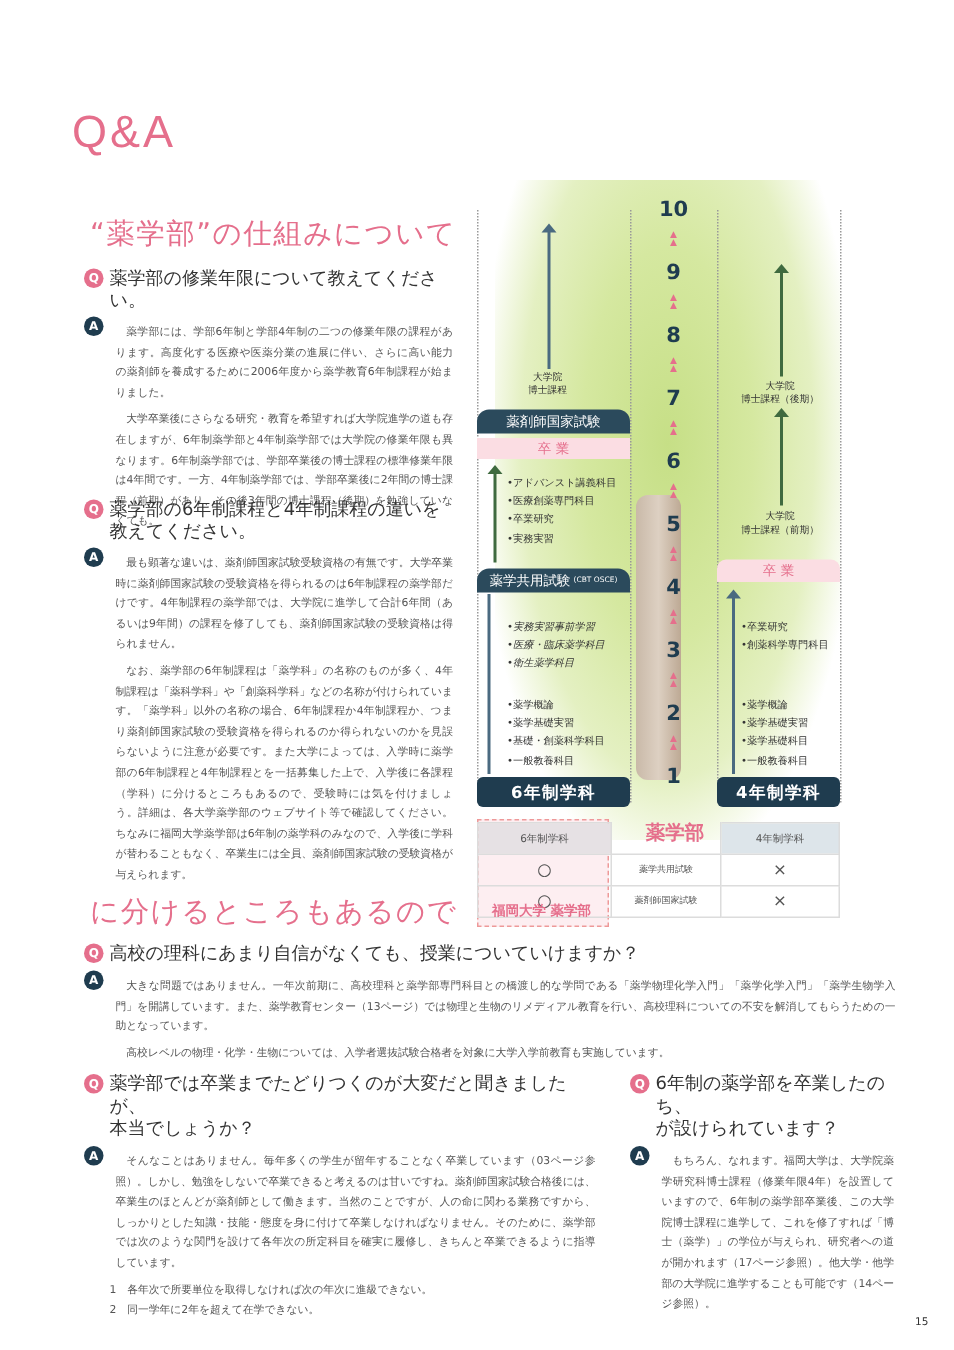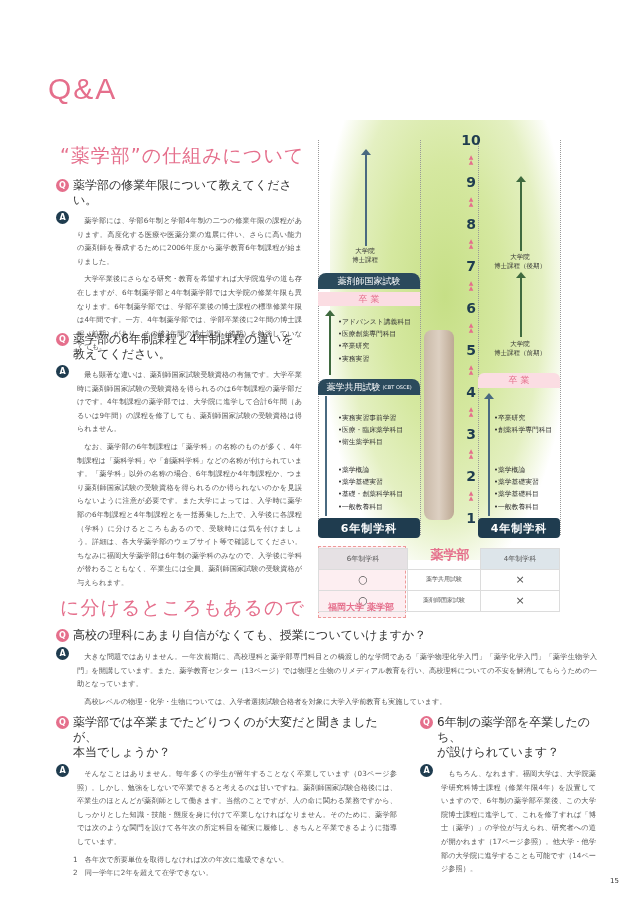--- a/index.html
+++ b/index.html
@@ -75,21 +75,21 @@
   </div>
 </div>
 
 <div class="abs tree-bg"></div>
 <div class="abs trunk"></div>
 <div class="abs vline" style="left:318px;top:140px;height:395px;"></div>
 <div class="abs vline" style="left:420px;top:140px;height:395px;"></div>
 <div class="abs vline" style="left:478px;top:140px;height:395px;"></div>
 <div class="abs vline" style="left:560px;top:140px;height:395px;"></div>
 
-<div class="abs" style="left:456px;top:132px;">
+<div class="abs" style="left:434px;top:132px;">
   <div class="num" style="height:22px;">10</div>
   <div class="chev" style="height:20px;">▲<br>▲</div>
   <div class="num" style="height:22px;">9</div>
   <div class="chev" style="height:20px;">▲<br>▲</div>
   <div class="num" style="height:22px;">8</div>
   <div class="chev" style="height:20px;">▲<br>▲</div>
   <div class="num" style="height:22px;">7</div>
   <div class="chev" style="height:20px;">▲<br>▲</div>
   <div class="num" style="height:22px;">6</div>
   <div class="chev" style="height:20px;">▲<br>▲</div>
@@ -116,21 +116,21 @@
   <div>•アドバンスト講義科目</div>
   <div>•医療創薬専門科目</div>
   <div>•卒業研究</div>
   <div>•実務実習</div>
 </div>
 <div class="abs darkbar" style="left:318px;top:379px;width:102px;height:16px;border-radius:8px 8px 0 0;">
   <span>薬学共用試験</span>
     <span style="font-size:5px;margin-left:2px;">(CBT OSCE)</span>
 </div>
 <div class="abs arrow" style="left:325px;top:396px;height:120px;"></div>
-<div class="abs list" style="left:338px;top:412px;">
+<div class="abs list" style="left:338px;top:412px;font-style:italic;">
   <div>•実務実習事前学習</div>
   <div>•医療・臨床薬学科目</div>
   <div>•衛生薬学科目</div>
 </div>
 <div class="abs list" style="left:338px;top:464px;">
   <div>•薬学概論</div>
   <div>•薬学基礎実習</div>
   <div>•基礎・創薬科学科目</div>
   <div>•一般教養科目</div>
 </div>

